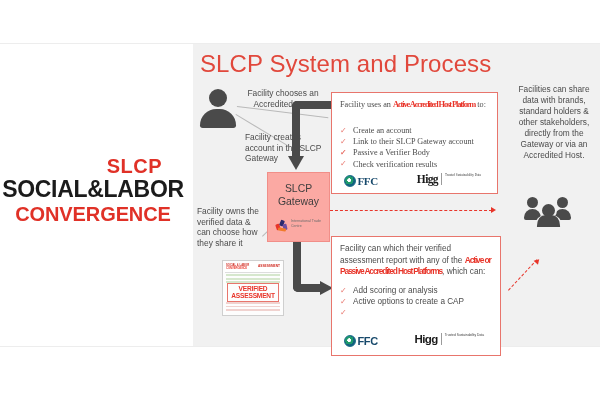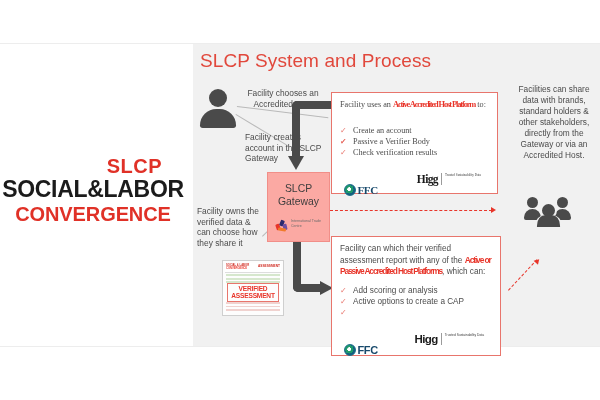--- a/index.html
+++ b/index.html
@@ -16,21 +16,21 @@
              text-align:right;padding-right:24px;line-height:20px;}
   #brand .l2{font-size:23px;font-weight:bold;color:#1b1b1b;letter-spacing:-.3px;
              line-height:25px;margin-top:1px;}
   #brand .l3{font-size:20px;font-weight:bold;color:#e03127;letter-spacing:-.1px;
              line-height:22px;margin-top:1px;}
 
   
   #canvas{position:absolute;left:193px;top:0px;width:314px;height:302px;background:#f1f1f1;}
   #rightpanel{position:absolute;left:507px;top:0px;width:93px;height:302px;background:#f1f1f1;}
 
-  #title{position:absolute;left:200px;top:6px;font-size:19px;color:#e1483c;
+  #title{position:absolute;left:200px;top:6px;font-size:24px;color:#e1483c;
          font-weight:normal;letter-spacing:.1px;}
 
   
   #person{position:absolute;left:200px;top:45px;width:36px;height:38px;}
   .p-head{position:absolute;left:9px;top:0;width:18px;height:18px;border-radius:50%;background:#4a4a4a;}
   .p-body{position:absolute;left:0px;top:20px;width:36px;height:19px;background:#4a4a4a;
           border-radius:18px 18px 3px 3px;}
 
   .lbl{position:absolute;font-size:8.4px;color:#4b4b4b;line-height:10.6px;}
   #lbl-choose{left:235px;top:44px;width:96px;text-align:center;}
@@ -60,21 +60,21 @@
   
   .box{position:absolute;background:#ffffff;border:1px solid #e8756c;}
   #box1{left:331px;top:48px;width:165px;height:100px;font-family:Liberation Serif, serif;}
   #box2{left:331px;top:192px;width:168px;height:118px;}
   .box .lead{position:absolute;left:8px;top:7px;right:7px;font-size:8.2px;color:#4b4b4b;line-height:10.6px;}
   .hl{color:#e8352a;font-weight:bold;letter-spacing:-1.1px;font-size:8.4px;}
   .checks{position:absolute;left:8px;font-size:8.2px;color:#4b4b4b;line-height:11.2px;}
   .checks div{position:relative;padding-left:13px;}
   .checks div .ck{position:absolute;left:0;top:-.5px;color:#e8756c;font-size:8px;}
   .logos{position:absolute;left:12px;right:10px;height:15px;}
-  .ffc{position:absolute;left:0;top:9px;height:15px;display:flex;align-items:center;}
+  .ffc{position:absolute;left:0;top:0;height:15px;display:flex;align-items:center;}
   .ffc .ring{width:12px;height:12px;border-radius:50%;
              background:radial-gradient(circle at 42% 42%,#ffffff 0 22%,#1f9a6b 23% 52%,#14607f 53% 100%);
              border:1px solid #1a6e8a;box-sizing:border-box;}
   .ffc .w{font-size:11px;font-weight:bold;color:#17496b;margin-left:1.5px;letter-spacing:-.4px;}
   .higg{position:absolute;right:6px;top:0;height:15px;display:flex;align-items:flex-start;}
   .higg .hw{font-size:11.5px;font-weight:bold;color:#1a1a1a;letter-spacing:-.6px;}
   .higg .bar{width:1px;height:12px;background:#9b9b9b;margin:0 3px;}
   .higg .sub{font-size:3.3px;color:#3c3c3c;line-height:4.2px;}
 
   
@@ -158,21 +158,21 @@
         <i style="left:2px;top:8px;width:8px;height:3px;background:#f07b2a;transform:rotate(8deg);"></i>
       </div>
       <div class="t">International Trade Centre</div>
     </div>
   </div>
 
   <div class="box" id="box1">
     <div class="lead"><span>Facility uses an </span><span class="hl">Active Accredited Host Platform</span><span> to:</span></div>
     <div class="checks" style="top:32px;">
       <div><span class="ck">✓</span><span>Create an account</span></div>
-      <div><span class="ck">✓</span></div>
+      <div><span class="ck">✓</span><span>Link to their SLCP Gateway account</span></div>
       <div><span class="ck">✓</span></div>
       <div><span class="ck">✓</span><span>Passive a Verifier Body</span></div>
       <div><span class="ck">✓</span><span>Check verification results</span></div>
     </div>
     <div class="logos" style="top:80px;">
       <div class="ffc">
         <div class="ring"></div>
         <div class="w">FFC</div>
       </div>
       <div class="higg">

